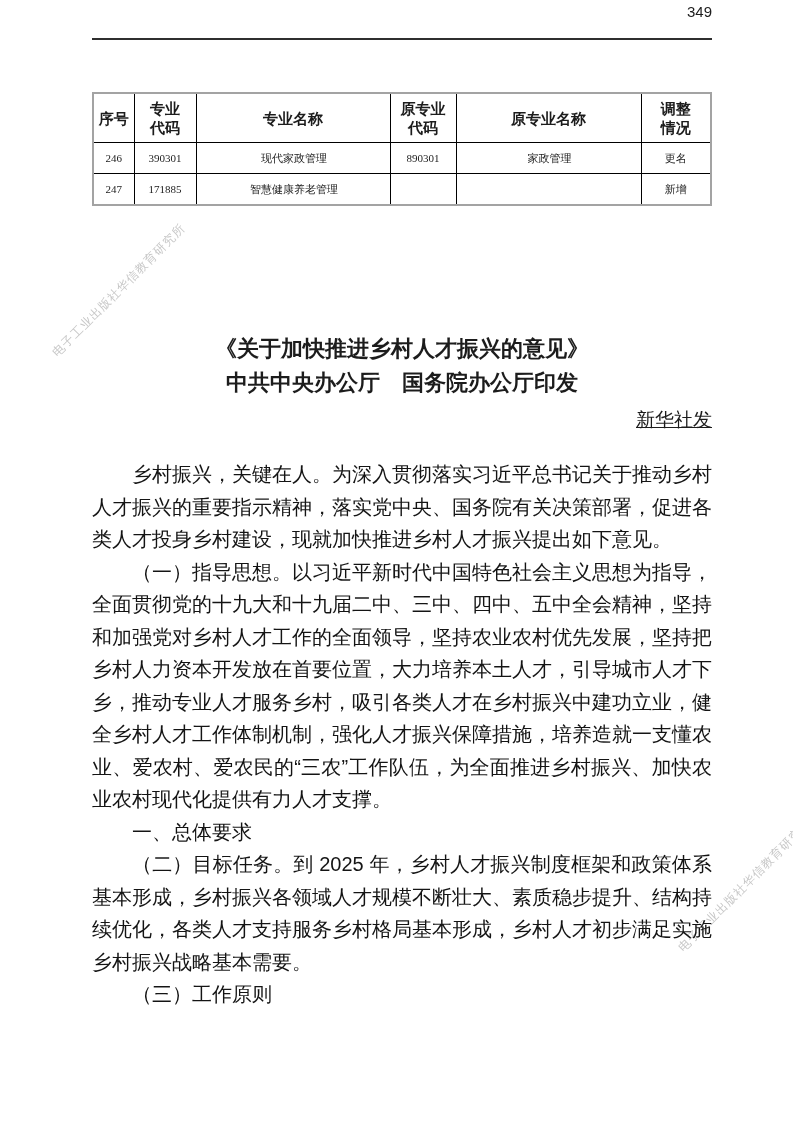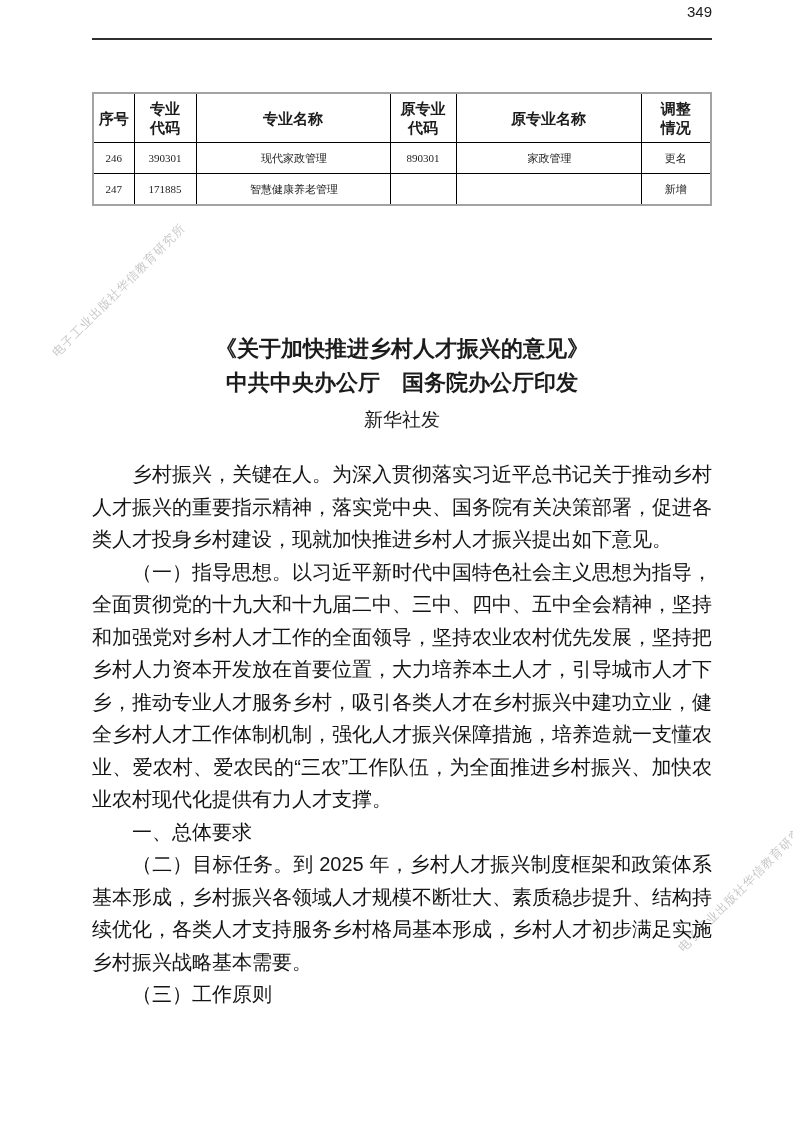--- a/index.html
+++ b/index.html
@@ -100,23 +100,24 @@
     font-size: 22px;
     font-weight: bold;
     line-height: 34px;
     color: #1c1c1c;
   }
   .article-byline {
     position: absolute;
     top: 407px;
     left: 92px;
     width: 620px;
-    text-align: center;
+    text-align: right;
     font-size: 19px;
     color: #1c1c1c;
+    text-decoration: underline;
   }
   .article-body {
     position: absolute;
     top: 446px;
     left: 92px;
     width: 620px;
     font-size: 20px;
     line-height: 32.5px;
     text-align: justify;
     color: #141414;

